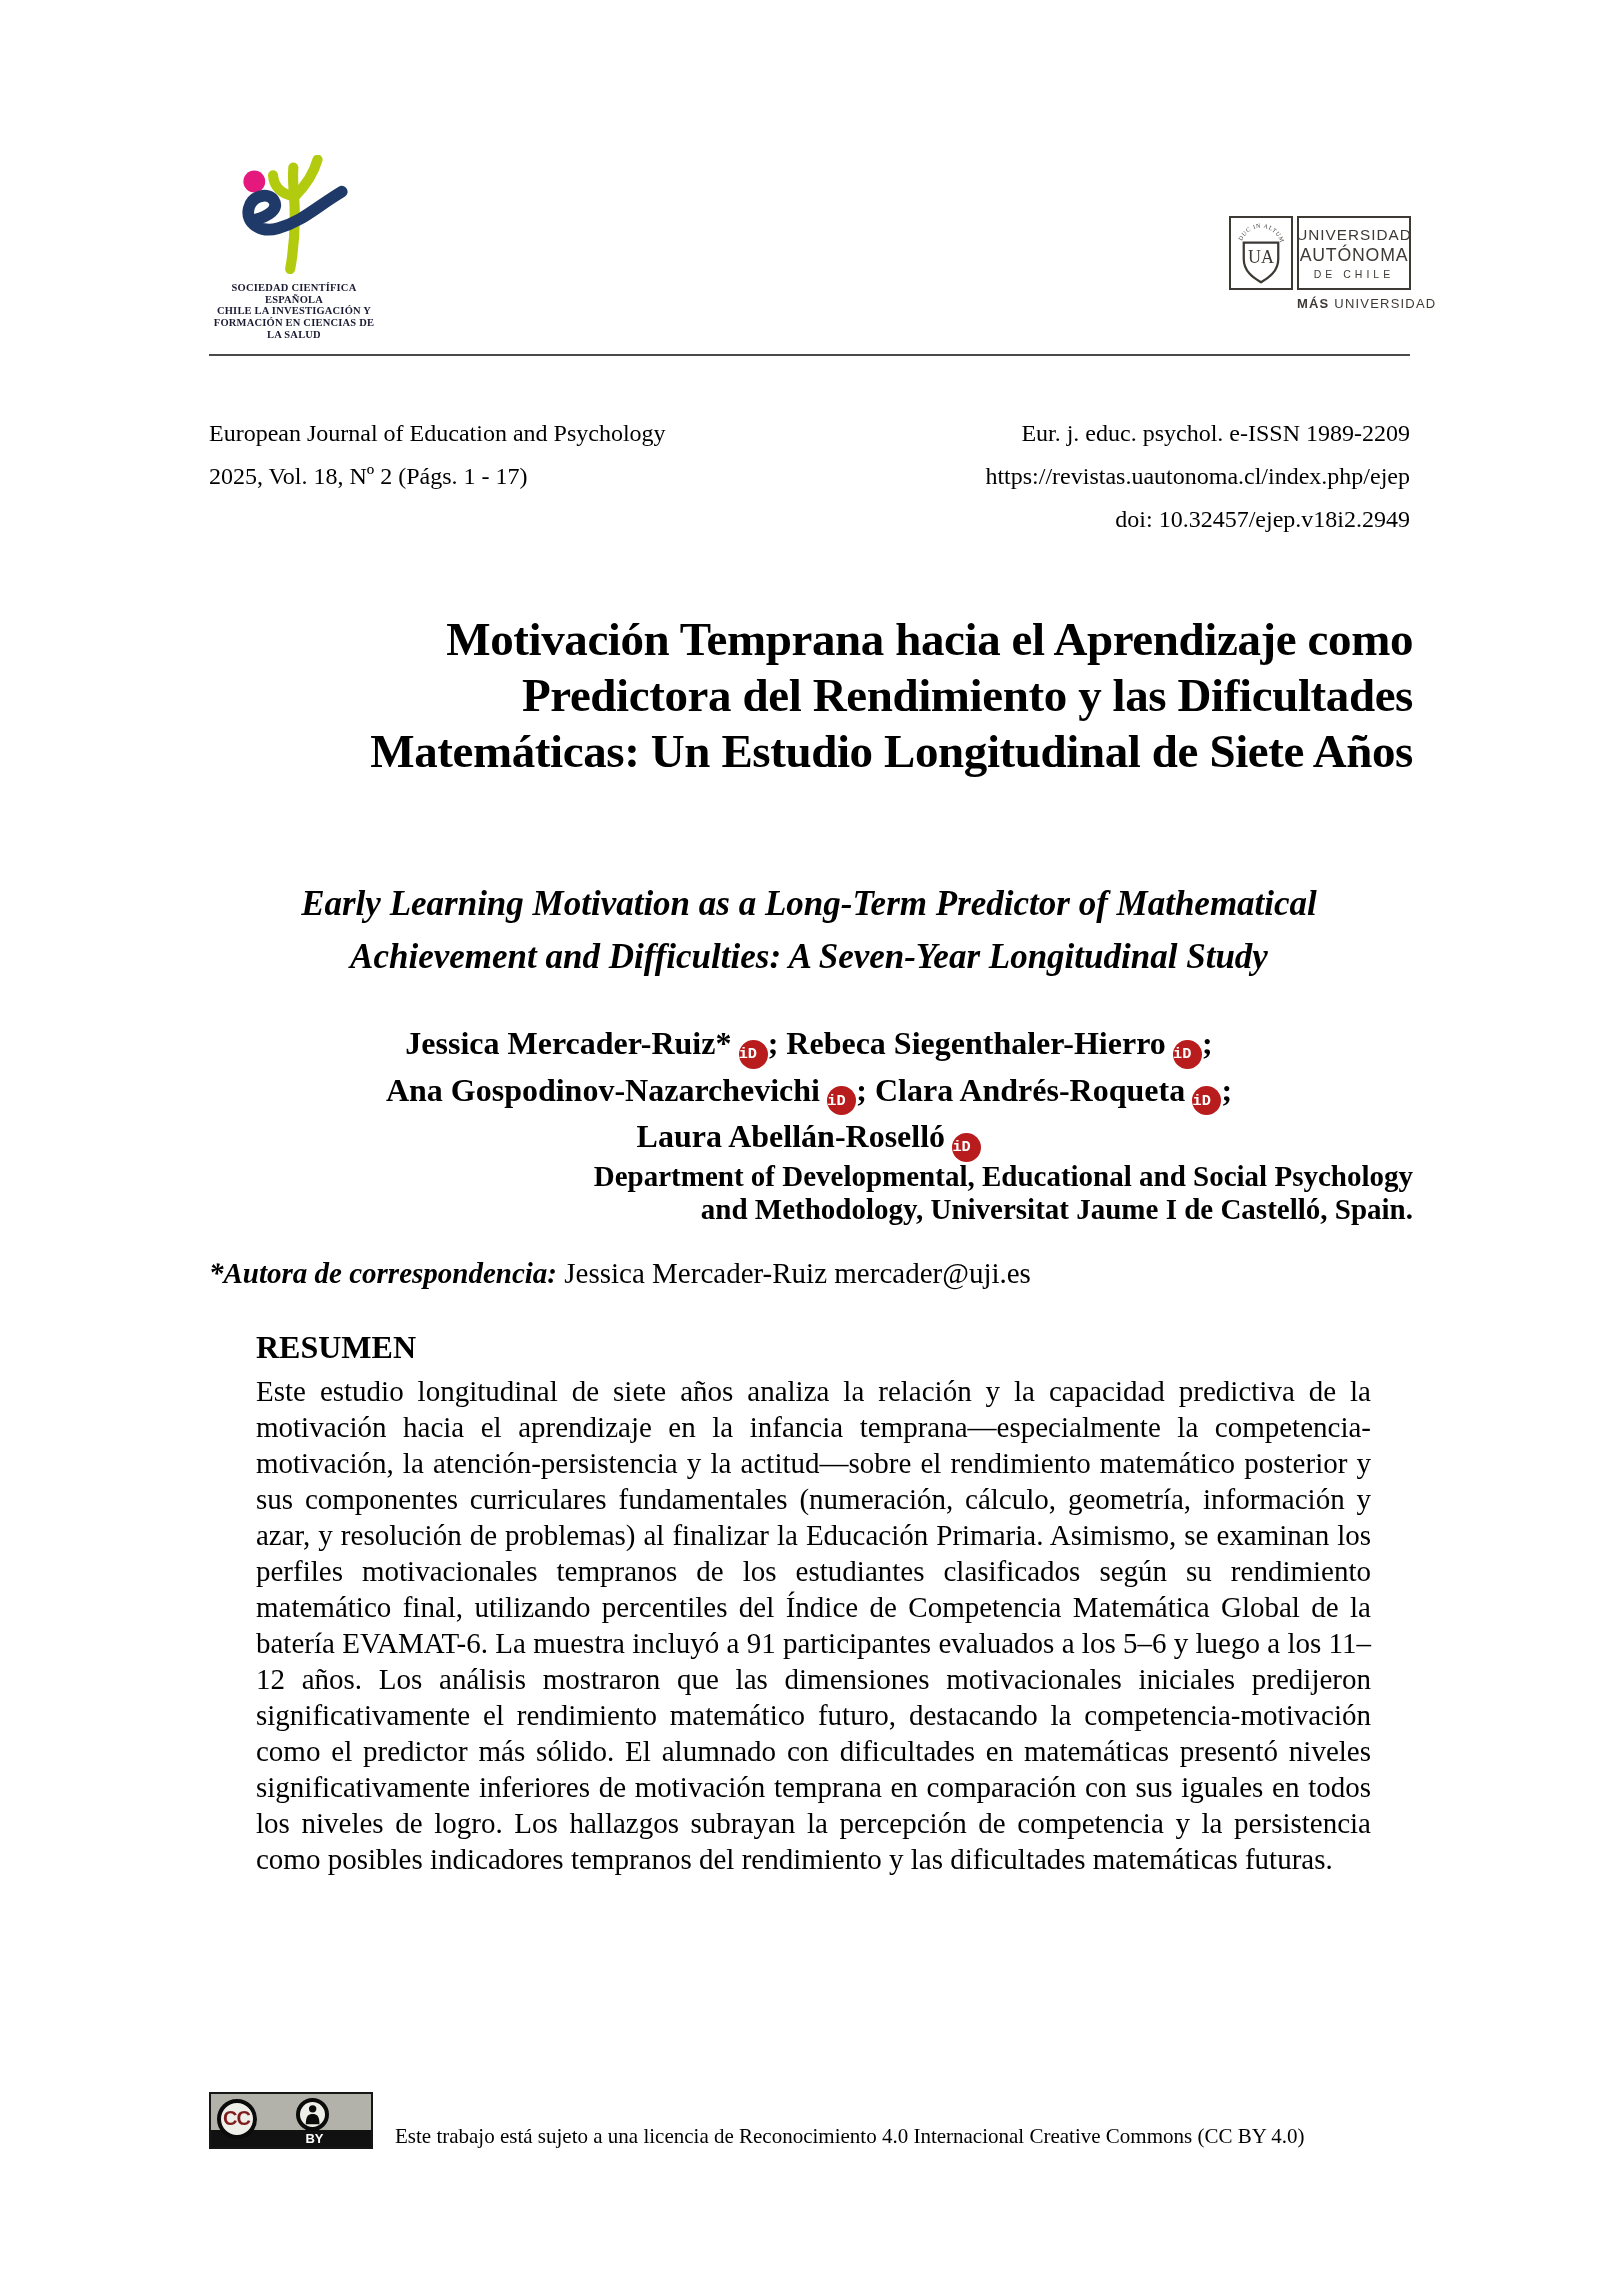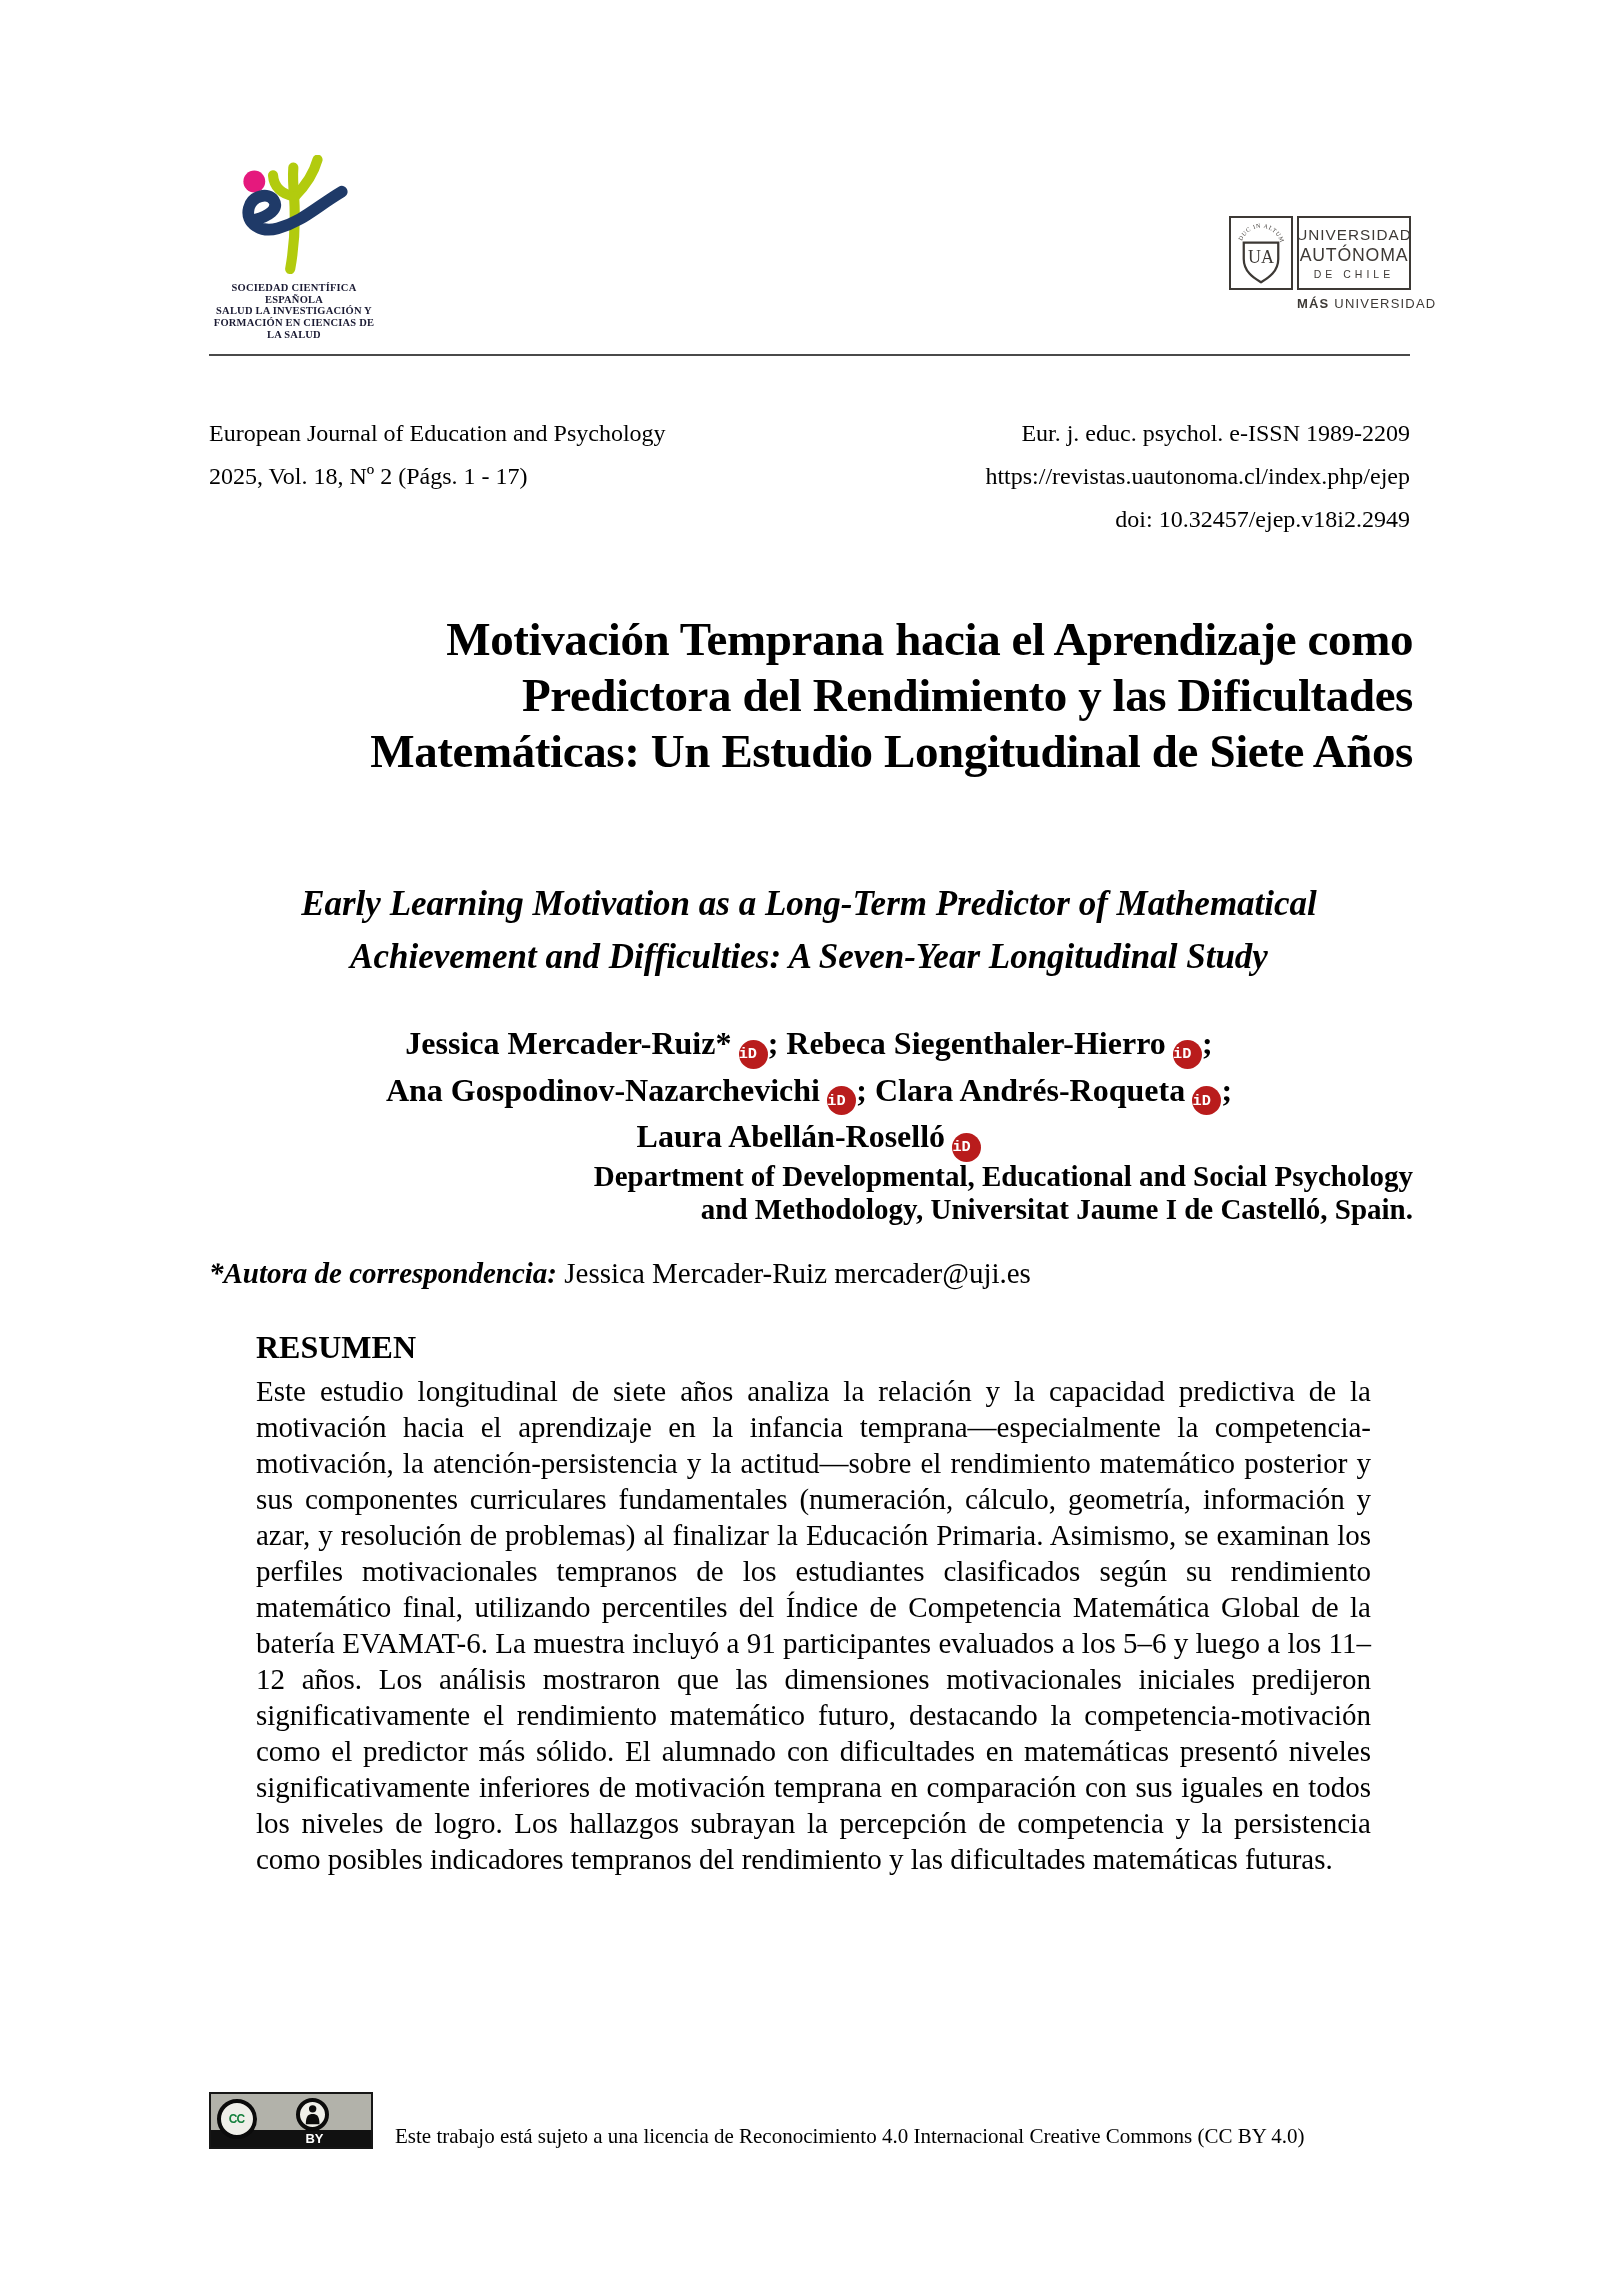--- a/index.html
+++ b/index.html
@@ -60,21 +60,21 @@
 
   
   .cc-badge{position:absolute;left:209px;top:2092px;width:164px;height:57px;
         background:#B2B2AA;border:2.4px solid #161616;box-sizing:border-box;display:block;}
   .cc-strip{position:absolute;left:0;right:0;bottom:0;height:17px;background:#111;
         display:flex;align-items:center;justify-content:center;padding-left:47px;box-sizing:border-box;}
   .cc-strip span{color:#fff;font-family:"Liberation Sans",sans-serif;font-weight:bold;font-size:13px;}
   .cc-circle{position:absolute;border-radius:50%;background:#EFEFE9;display:flex;
         align-items:center;justify-content:center;}
   .cc-cc{left:5.6px;top:4.8px;width:40px;height:40px;border:4.8px solid #0b0b0b;box-sizing:border-box;}
-  .cc-cc span{font-family:"Liberation Sans",sans-serif;font-weight:bold;font-size:12px;color:#15803d;letter-spacing:-0.8px;}
+  .cc-cc span{font-family:"Liberation Sans",sans-serif;font-weight:bold;font-size:20px;color:#7f1d1d;letter-spacing:-0.8px;}
   .cc-person{left:85px;top:4px;width:33px;height:33px;border:4px solid #0b0b0b;box-sizing:border-box;}
   .license-text{position:absolute;left:395px;top:2124px;font-size:21px;white-space:nowrap;}
 </style>
 </head>
 <body>
 
 <div class="page">
 
   <div class="left-logo">
     <svg width="141" height="121" viewBox="0 0 175 155">
@@ -83,21 +83,21 @@
       <path d="M86,16 C85,30 86,42 87,53" fill="none" stroke="#B2CB0E" stroke-width="13" stroke-linecap="round"></path>
       <path d="M117,6 C112,24 99,42 88,53" fill="none" stroke="#B2CB0E" stroke-width="13" stroke-linecap="round"></path>
       <path d="M87,53 C89,85 87,118 82,146" fill="none" stroke="#B2CB0E" stroke-width="13" stroke-linecap="round"></path>
 
       <circle cx="36" cy="34" r="14" fill="#E5197D"></circle>
 
       <path d="M33,84 C55,79 68,69 61,58 C54,47 33,52 29,68 C24,88 45,100 66,94 C98,85 116,66 148,47" fill="none" stroke="#1F3A68" stroke-width="15" stroke-linecap="round"></path>
     </svg>
     <div class="left-logo-caption">
       <div>SOCIEDAD CIENTÍFICA ESPAÑOLA</div>
-      <div>SALUD LA INVESTIGACIÓN Y</div>
+      <div>CHILE LA INVESTIGACIÓN Y</div>
       <div>FORMACIÓN EN CIENCIAS DE</div>
       <div>LA SALUD</div>
     </div>
   </div>
 
   <div class="right-logo">
     <div class="ua-row">
       <div class="ua-shield-box">
         <svg width="56" height="66" viewBox="0 0 74 88">
           <defs>

